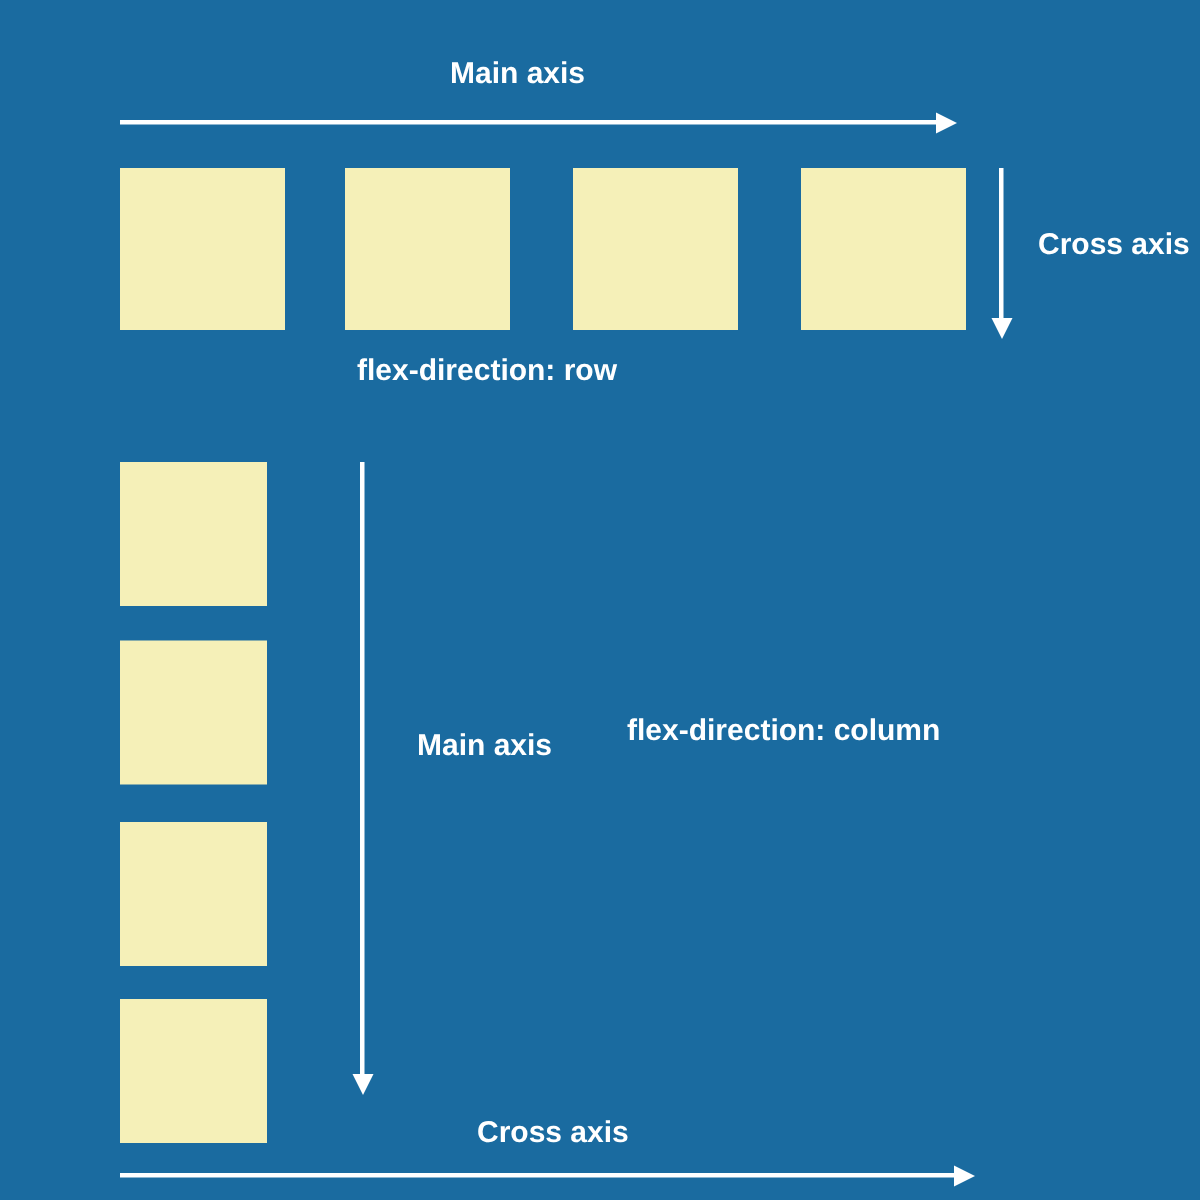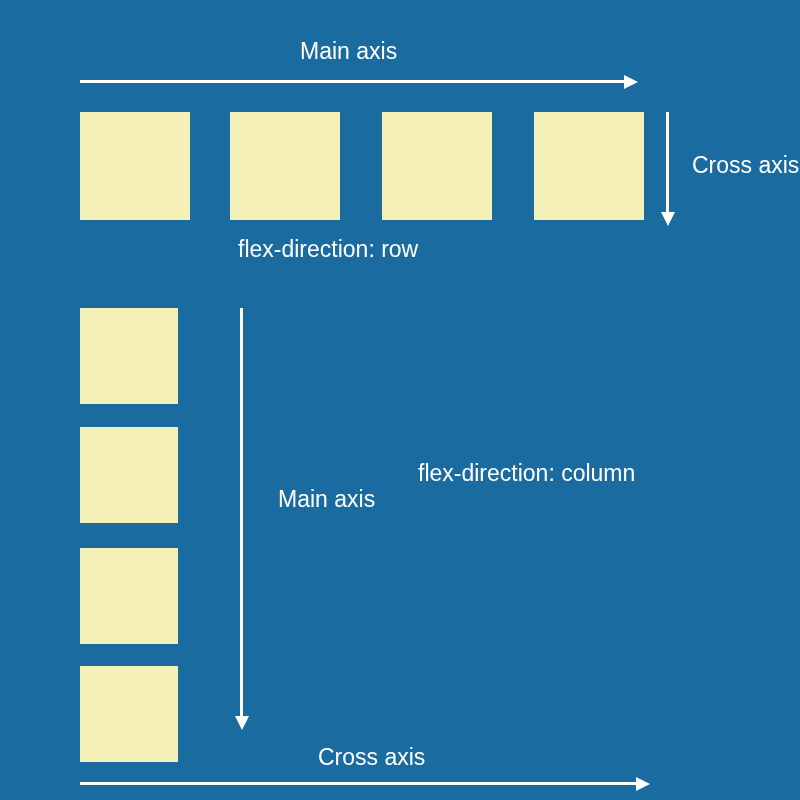--- a/index.html
+++ b/index.html
@@ -7,22 +7,22 @@
       width: 800px;
       height: 800px;
       background: #1a6ba0;
       font-family: -apple-system, BlinkMacSystemFont, 'Segoe UI', Arial, sans-serif;
       color: #ffffff;
       position: relative;
       overflow: hidden;
     }
     .label {
       position: absolute;
-      font-size: 23px;
-      font-weight: 400;
+      font-size: 20px;
+      font-weight: 700;
       white-space: nowrap;
     }
     .box {
       position: absolute;
       background: #f5f0b8;
       width: 110px;
       height: 108px;
     }
     .arrow-line {
       position: absolute;
@@ -69,18 +69,18 @@
 <div class="box" style="left:80px; top:308px; width:98px; height:96px;"></div>
 <div class="box" style="left:80px; top:427px; width:98px; height:96px;"></div>
 <div class="box" style="left:80px; top:548px; width:98px; height:96px;"></div>
 <div class="box" style="left:80px; top:666px; width:98px; height:96px;"></div>
 
 <div class="arrow-line arrow-v" style="left:240px; top:308px; height:408px;"></div>
 <div class="arrowhead arrowhead-down" style="left:234.5px; top:716px;"></div>
 
 <div class="label" style="left:278px; top:486px;">Main axis</div>
 
-<div class="label" style="left:418px; top:460px;">flex-direction: column</div>
+<div class="label" style="left:418px; top:476px;">flex-direction: column</div>
 
 <div class="label" style="left:318px; top:744px;">Cross axis</div>
 
 <div class="arrow-line arrow-h" style="left:80px; top:782px; width:556px;"></div>
 <div class="arrowhead arrowhead-right" style="left:636px; top:776.5px;"></div>
 
 </body></html>

